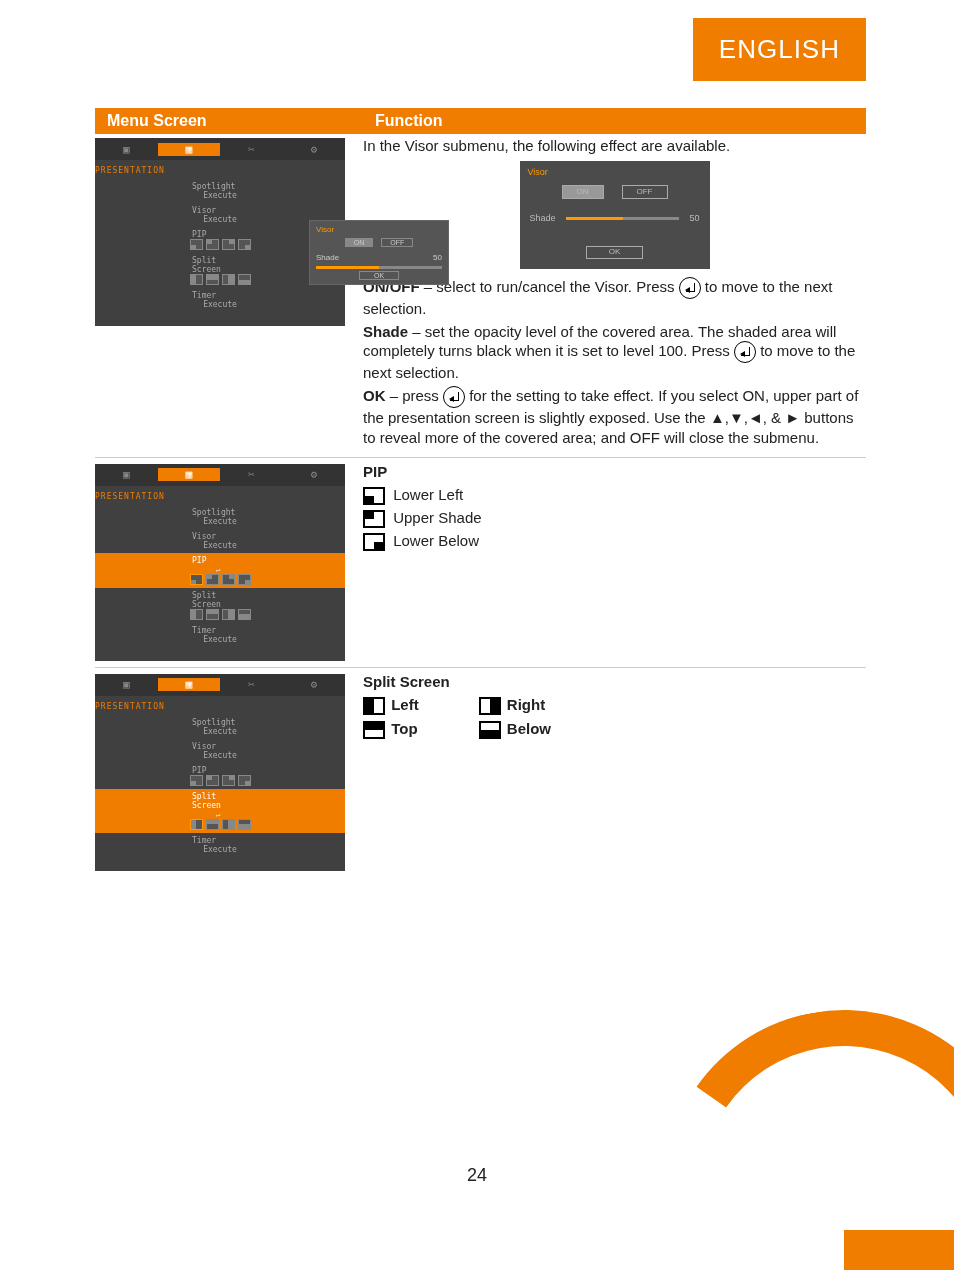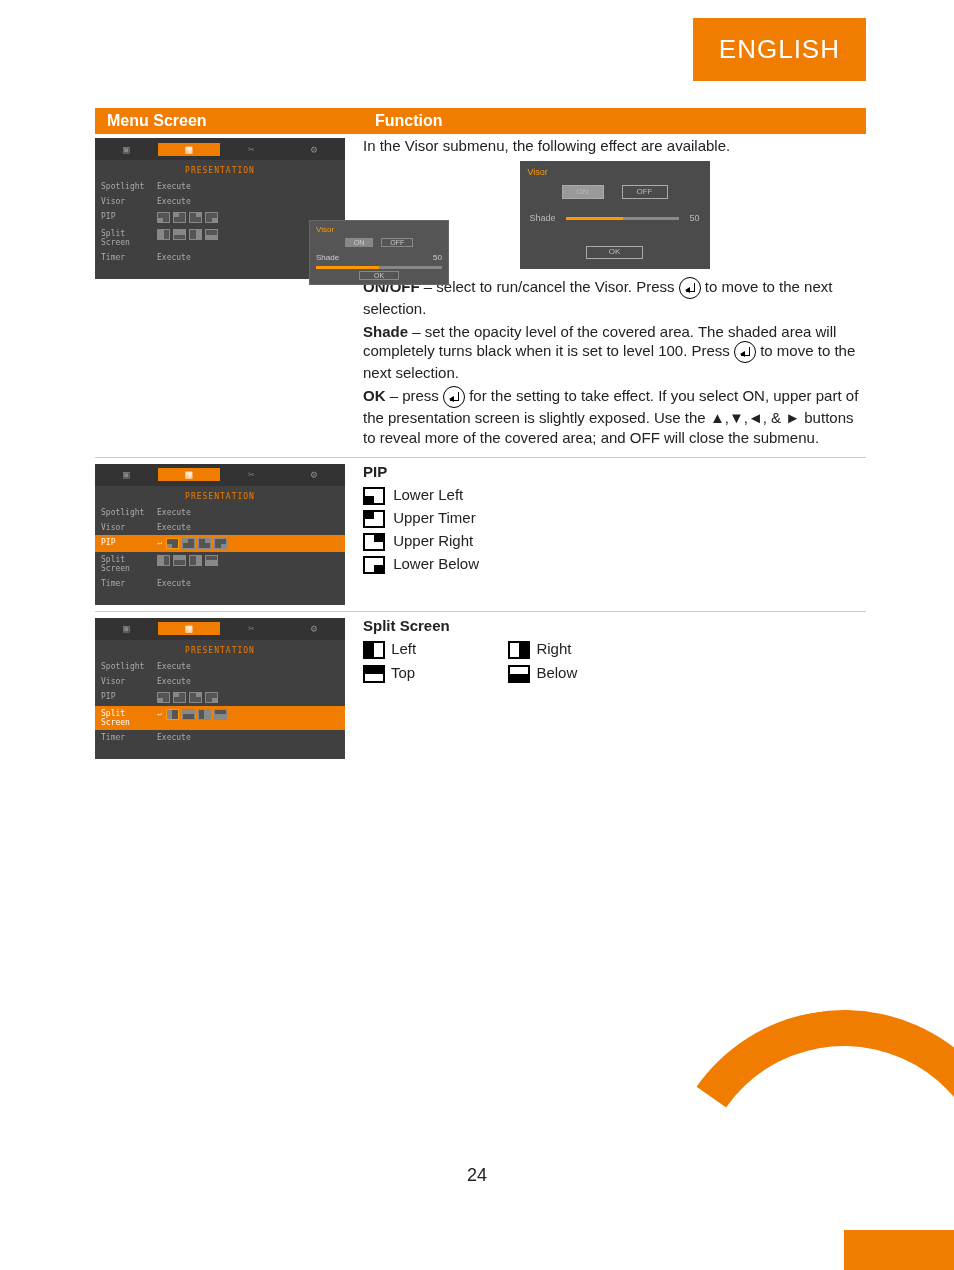--- a/index.html
+++ b/index.html
@@ -110,21 +110,22 @@
     vertical-align: middle;
     margin-right: 2px;
   }
   .split-icon .half { position: absolute; background:#000; }
   .sl .half { left:0; top:0; bottom:0; width:50%; }
   .sr .half { right:0; top:0; bottom:0; width:50%; }
   .st .half { top:0; left:0; right:0; height:50%; }
   .sb .half { bottom:0; left:0; right:0; height:50%; }
   .split-grid {
     display: flex;
-    gap: 92px;
+    gap: 60px;
+    font-weight: bold;
   }
   .split-grid > div { display:flex; flex-direction:column; gap:4px;}
   .page-num {
     position: absolute;
     bottom: 84px;
     left: 0; right: 0;
     text-align: center;
     font-size: 18px;
   }
   
@@ -160,30 +161,31 @@
     align-items: center;
   }
   .osd .tab {
     flex: 1;
     text-align: center;
     color: #888;
     font-size: 11px;
   }
   .osd .tab.sel { background: #f07c00; color:#fff; }
   .osd .title {
-    text-align: center;
+    text-align: left;
     color: #f07c00;
     font-size: 8px;
-    padding: 6px 7px 4px;
+    padding: 6px 0 4px;
     letter-spacing: 1px;
   }
   .osd .line {
     display: flex;
     padding: 3px 6px;
-    align-items: flex-start;
+    align-items: center;
+    flex-direction: column;
   }
   .osd .line.sel { background: #f07c00; color:#fff; }
   .osd .k { width: 56px; }
   .osd .v { }
   .osd .boxes { display:flex; gap:3px; }
   .osd .bx {
     width: 13px; height: 11px; border:1px solid #888;
     position: relative; background:#555;
   }
   .osd .bx.on { border-color:#f90; }
@@ -397,22 +399,21 @@
         </div>
         <div class="line">
             <span class="k">Timer</span>
             <span class="v">Execute</span>
           </div>
       </div>
     </div>
     <div class="col-right">
       <p class="bold">PIP</p>
       <div class="list-line"><span class="pip-icon ll"><span class="inner"></span></span> <span>Lower Left</span></div>
-      <div class="list-line"><span class="pip-icon ul"><span class="inner"></span></span> <span>Upper Timer</span></div>
-      <div class="list-line"><span class="pip-icon ur"><span class="inner"></span></span> <span>Upper Right</span></div>
+      <div class="list-line"><span class="pip-icon ul"><span class="inner"></span></span> <span>Upper Shade</span></div>
       <div class="list-line"><span class="pip-icon lr"><span class="inner"></span></span> <span>Lower Below</span></div>
     </div>
   </div>
 
   <div class="row" style="border-bottom:none">
     <div class="col-left">
       <div class="osd">
         <div class="tabs">
           <div class="tab">▣</div>
           <div class="tab sel">▦</div>

